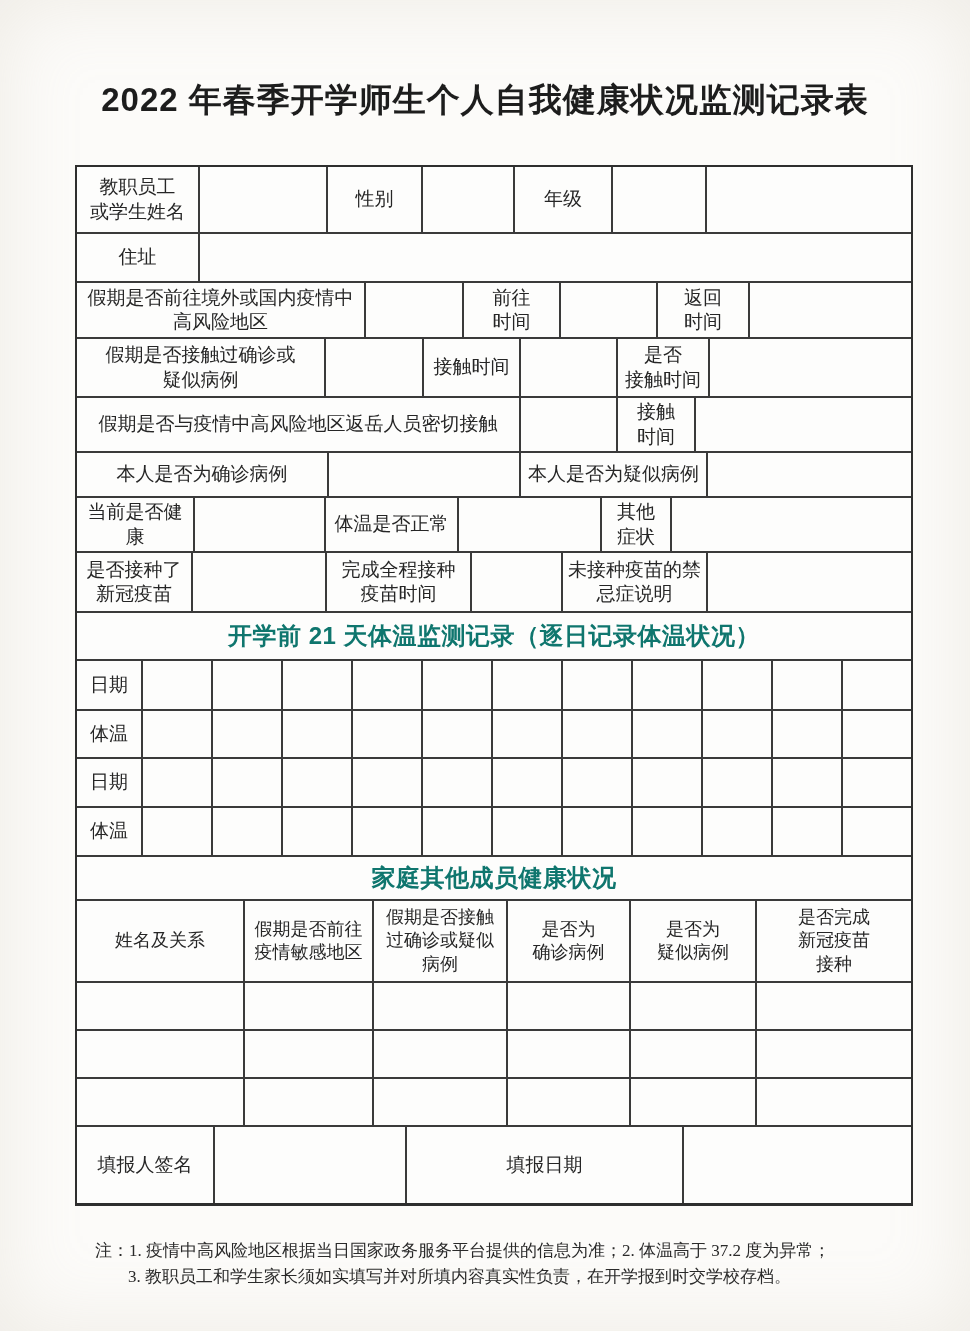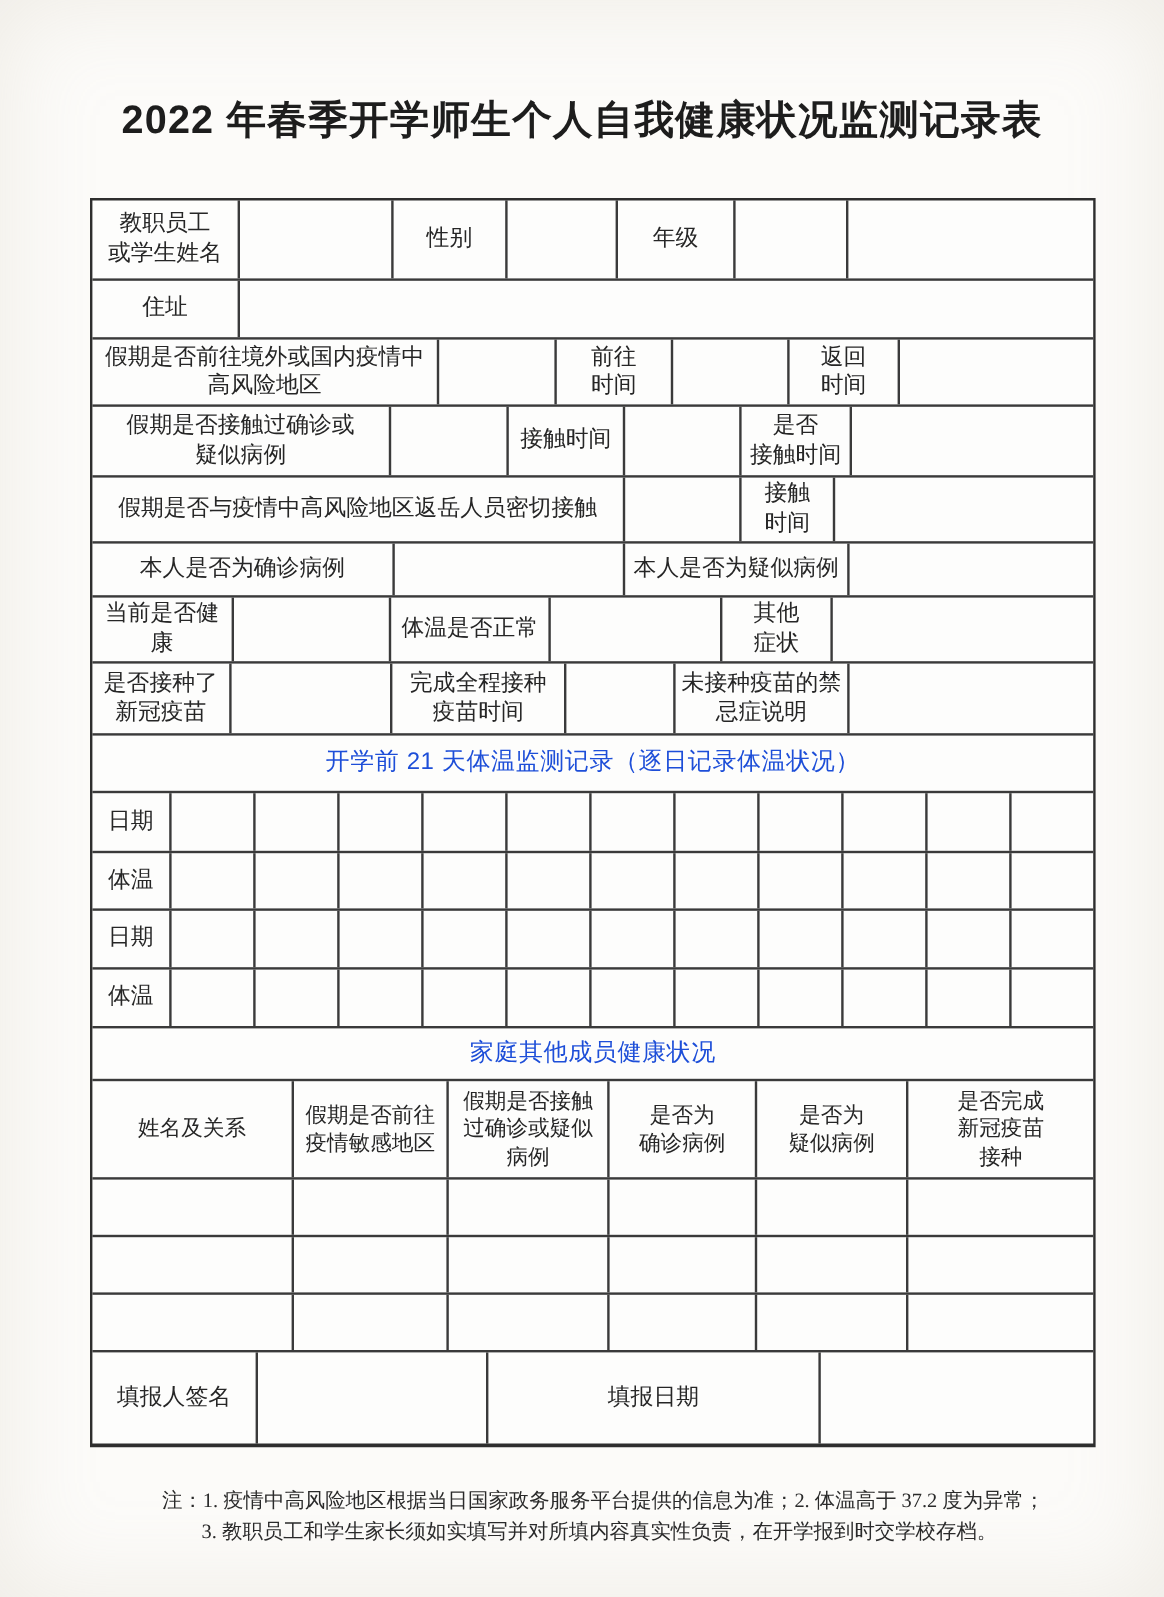--- a/index.html
+++ b/index.html
@@ -55,42 +55,41 @@
     line-height:1.28;
     white-space:pre-line;
     padding:2px 4px;
     color:#262626;
     overflow:hidden;
   }
   .cell:last-child{border-right:none;}
   .fill{flex:1 1 0;}
   .sec{
     font-family:"Liberation Sans","DejaVu Sans",sans-serif;
-    font-weight:400;
-    font-size:20px;
+    font-weight:700;
+    font-size:24px;
     letter-spacing:0.5px;
-    color:#1d4ed8;
+    color:#0f766e;
   }
   .row.eq > .cell:not(.lab){flex:1 1 0;}
   .famcols > .cell{font-size:18px;}
   .famcols > .cell:nth-child(1){width:168px;}
   .famcols > .cell:nth-child(2){width:129px;}
   .famcols > .cell:nth-child(3){width:134px;}
   .famcols > .cell:nth-child(4){width:123px;}
   .famcols > .cell:nth-child(5){width:126px;}
   .famcols > .cell:nth-child(6){flex:1 1 0;}
   .notes{
     position:absolute;
     left:95px;
     top:1238px;
     width:800px;
     font-size:17px;
     line-height:1.5;
     color:#2a2a2a;
-    margin-left:40px;
   }
   .notes .line2{padding-left:33px;}
 </style>
 </head>
 <body>
 
 <div class="page">
 
   <div class="doc-title">2022 年春季开学师生个人自我健康状况监测记录表</div>
 
@@ -147,21 +146,21 @@
       <div class="cell" style="width:192px"></div>
       <div class="cell" style="width:187px">本人是否为疑似病例</div>
       <div class="cell fill"></div>
     </div>
 
     <div class="row" style="height:55px">
       <div class="cell" style="width:118px">当前是否健康</div>
       <div class="cell" style="width:131px"></div>
       <div class="cell" style="width:133px">体温是否正常</div>
       <div class="cell" style="width:143px"></div>
-      <div class="cell" style="width:92px">其他
+      <div class="cell" style="width:70px">其他
 症状</div>
       <div class="cell fill"></div>
     </div>
 
     <div class="row" style="height:60px">
       <div class="cell" style="width:116px">是否接种了
 新冠疫苗</div>
       <div class="cell" style="width:134px"></div>
       <div class="cell" style="width:145px">完成全程接种
 疫苗时间</div>

